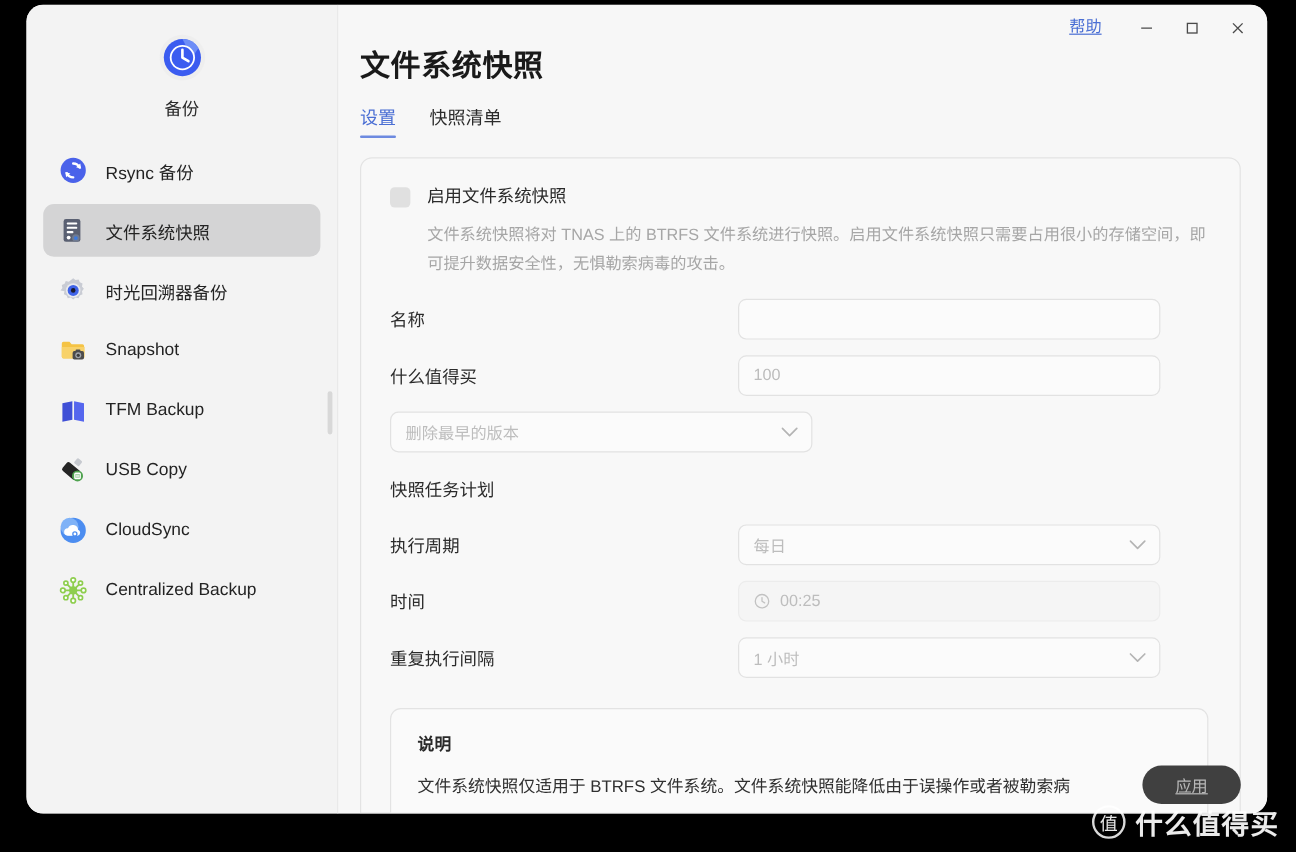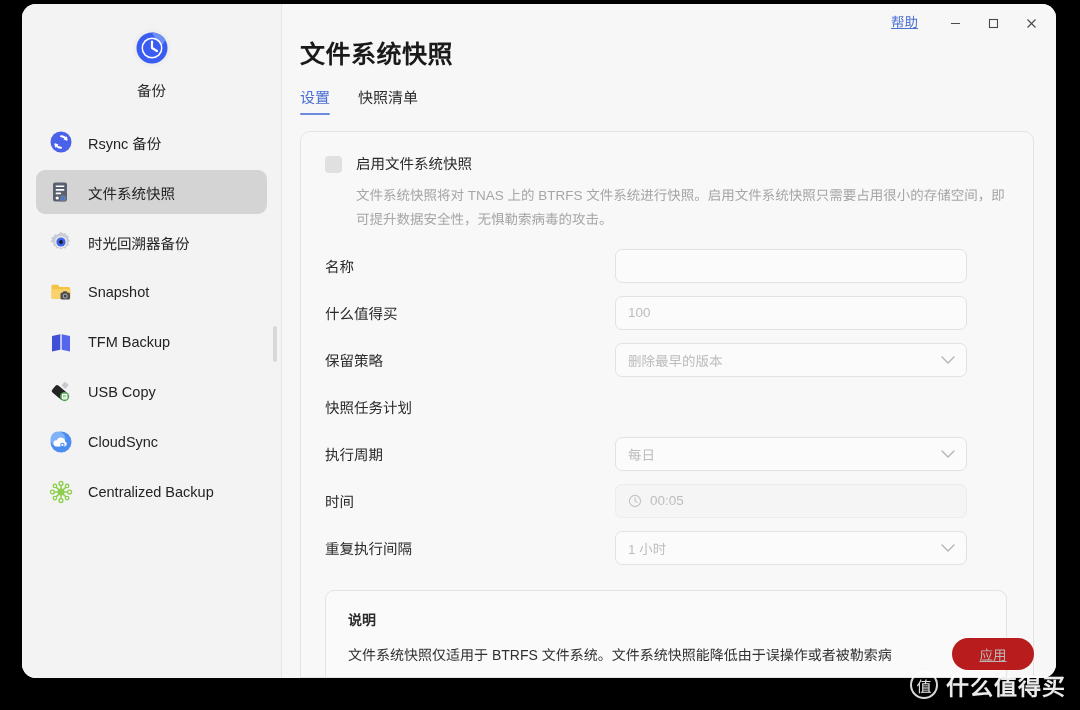--- a/index.html
+++ b/index.html
@@ -242,21 +242,21 @@
 
   
   #footer {
     position: absolute;
     right: 22px; bottom: 8px;
     z-index: 15;
   }
   #apply-button {
     width: 82px; height: 32px;
     border-radius: 16px;
-    background: #b91c1c;
+    background: #404040;
     color: #b8b8b8;
     font-size: 13.5px;
     display: flex;
     align-items: center;
     justify-content: center;
     border: none;
     cursor: default;
     font-family: inherit;
     text-decoration: underline;
   }
@@ -480,21 +480,20 @@
             <div class="form-label">名称</div>
             <div class="field"></div>
           </div>
 
           <div class="form-row">
             <div class="form-label">什么值得买</div>
             <div class="field">100</div>
           </div>
 
           <div class="form-row">
-            <div class="form-label">保留策略</div>
             <div class="field">
               <span>删除最早的版本</span>
               <span class="chev">
                 <svg width="14" height="9" viewBox="0 0 14 9" aria-hidden="true">
                     <polyline points="1,1.5 7,7.5 13,1.5" fill="none" stroke="currentColor" stroke-width="1.4" stroke-linecap="round" stroke-linejoin="round"></polyline>
                   </svg>
               </span>
             </div>
           </div>
 
@@ -516,21 +515,21 @@
 
           <div class="form-row">
             <div class="form-label">时间</div>
             <div class="field flat">
               <span class="clock-icon">
                 <svg width="14" height="14" viewBox="0 0 14 14" aria-hidden="true">
                     <circle cx="7" cy="7" r="5.6" fill="none" stroke="currentColor" stroke-width="1.1"></circle>
                     <polyline points="7,4 7,7 9.2,8.4" fill="none" stroke="currentColor" stroke-width="1.1" stroke-linecap="round"></polyline>
                   </svg>
               </span>
-              <span>00:05</span>
+              <span>00:25</span>
             </div>
           </div>
 
           <div class="form-row">
             <div class="form-label">重复执行间隔</div>
             <div class="field">
               <span>1 小时</span>
               <span class="chev">
                 <svg width="14" height="9" viewBox="0 0 14 9" aria-hidden="true">
                     <polyline points="1,1.5 7,7.5 13,1.5" fill="none" stroke="currentColor" stroke-width="1.4" stroke-linecap="round" stroke-linejoin="round"></polyline>

